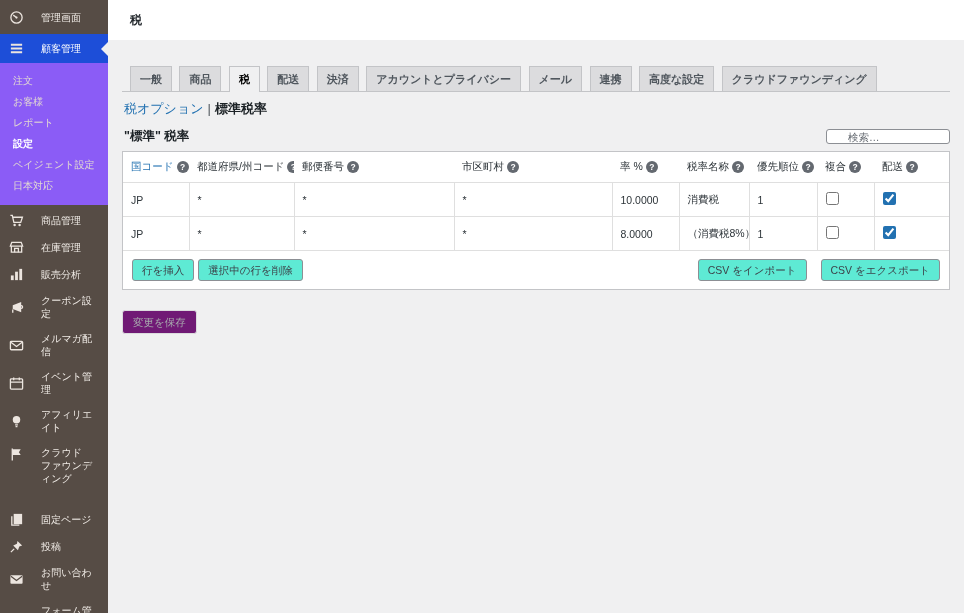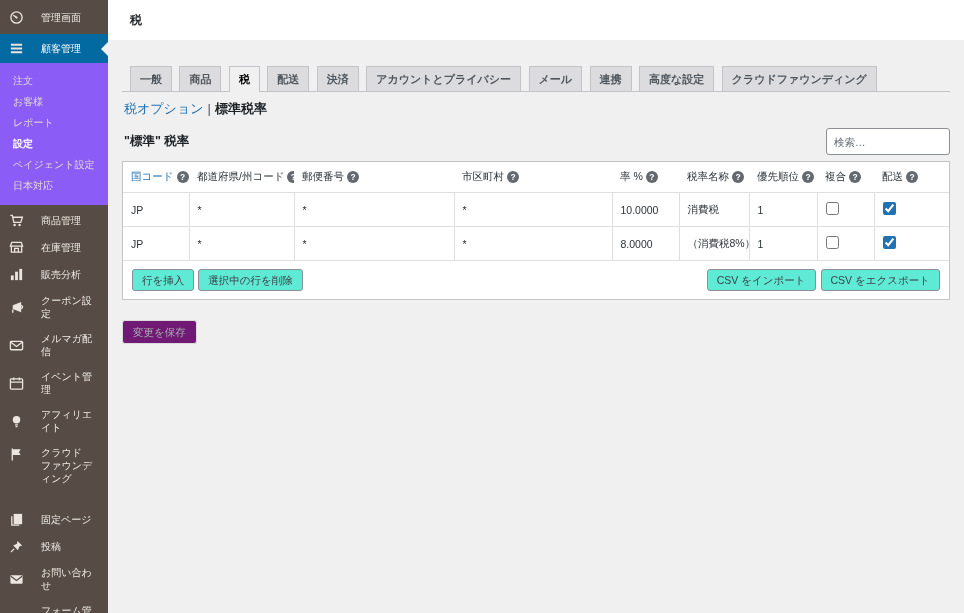--- a/index.html
+++ b/index.html
@@ -7,21 +7,21 @@
     font-family:"Liberation Sans","DejaVu Sans",sans-serif; background:#f0f0f1; }
 
   
   .sidebar { position:absolute; left:0; top:0; width:108px; height:613px;
     background:#564c45; color:#f0ebe6; font-size:10px; z-index:5; }
   .mi { display:flex; align-items:center; gap:17px; padding:6px 9px; cursor:pointer;
     line-height:13px; position:relative; }
   .mi .ico { width:15px; height:15px; flex:0 0 15px; display:inline-flex;
     align-items:center; justify-content:center; }
   .mi.top { padding:10px 9px 9px; }
-  .mi.active { background:#0369a1; color:#fff; padding:7px 9px; }
+  .mi.active { background:#1d4ed8; color:#fff; padding:7px 9px; }
   .mi.active .arrow { position:absolute; right:0; top:50%; margin-top:-7px;
     width:0; height:0; border:7px solid transparent; border-right-color:#f0f0f1; border-left:none; }
   .submenu { background:#8b5cf6; padding:7px 0 9px; }
   .submenu a { display:block; padding:4px 10px 4px 13px; color:#e2d9d2;
     text-decoration:none; line-height:13px; cursor:pointer; }
   .submenu a.current { color:#fff; font-weight:bold; }
   .menu-group { padding-top:2px; }
   .mi.two-line { align-items:flex-start;justify-content:flex-end; }
   .mi.two-line .ico { margin-top:1px; }
   .gap-lg { margin-top:15px; }
@@ -43,42 +43,42 @@
 
   
   .crumbs { margin-top:8px; font-size:13px; padding-left:2px; }
   .crumbs a { color:#2271b1; text-decoration:none; cursor:pointer; }
   .crumbs .sep { color:#50575e; margin:0 4px; }
   .crumbs b { color:#1d2327; }
 
   
   .head-row { margin-top:10px; display:flex; align-items:center; justify-content:space-between; }
   .section-heading { font-size:12.5px; font-weight:bold; color:#1d2327; padding-left:2px; }
-  .search-box { width:124px; height:27px; border:1px solid #8c8f94; border-radius:3px;
-    background:#fff; font-size:10.5px; padding:0 7px; color:#2c3338; outline:none; }
+  .search-box { width:124px; height:15px; border:1px solid #8c8f94; border-radius:3px;
+    background:#fff; font-size:10.5px; padding:0 21px; color:#2c3338; outline:none; }
   .search-box::placeholder { color:#646970; }
 
   
   .panel { margin-top:6px; background:#fff; border:1px solid #c3c4c7; }
   table.rates { width:100%; border-collapse:collapse; table-layout:fixed; font-size:10.5px; }
   .rates th { text-align:left; font-weight:normal; color:#2c3338; padding:8px 8px;
     border-bottom:1px solid #dfdfdf; white-space:nowrap; overflow:hidden; }
   .rates th .sort-link { color:#2271b1; cursor:pointer; }
   .help { display:inline-block; width:12px; height:12px; border-radius:50%;
     background:#646970; color:#fff; font-size:8.5px; line-height:12px; text-align:center;
     vertical-align:middle; margin-left:3px; cursor:pointer; font-weight:bold; }
   .rates td { padding:9px 8px; border-bottom:1px solid #dfdfdf; border-left:1px solid #dfdfdf;
     color:#2c3338; white-space:nowrap; overflow:hidden; height:34px; }
   .rates td:first-child { border-left:none; }
   .rates input[type=checkbox] { width:13px; height:13px; accent-color:#2271b1; cursor:pointer; }
 
   .panel-foot { display:flex; align-items:center; padding:8px 9px; gap:4px; }
   .btn { font-family:inherit; font-size:10.5px; color:#3c434a; background:#5eead4;
     border:1px solid #8c8f94; border-radius:3px; padding:4px 9px; cursor:pointer; line-height:12px; }
-  .foot-right { margin-left:auto; display:flex; gap:5px; }
+  .foot-right { margin-left:auto; display:flex; gap:14px; }
 
   .save-btn { margin-top:20px; font-family:inherit; font-size:10.5px; color:#a7aaad;
     background:#701a75; border:1px solid #dcdcde; border-radius:3px; padding:5px 10px;
     cursor:default; line-height:12px; }
 </style>
 </head>
 <body>
 
 <aside class="sidebar">
 

